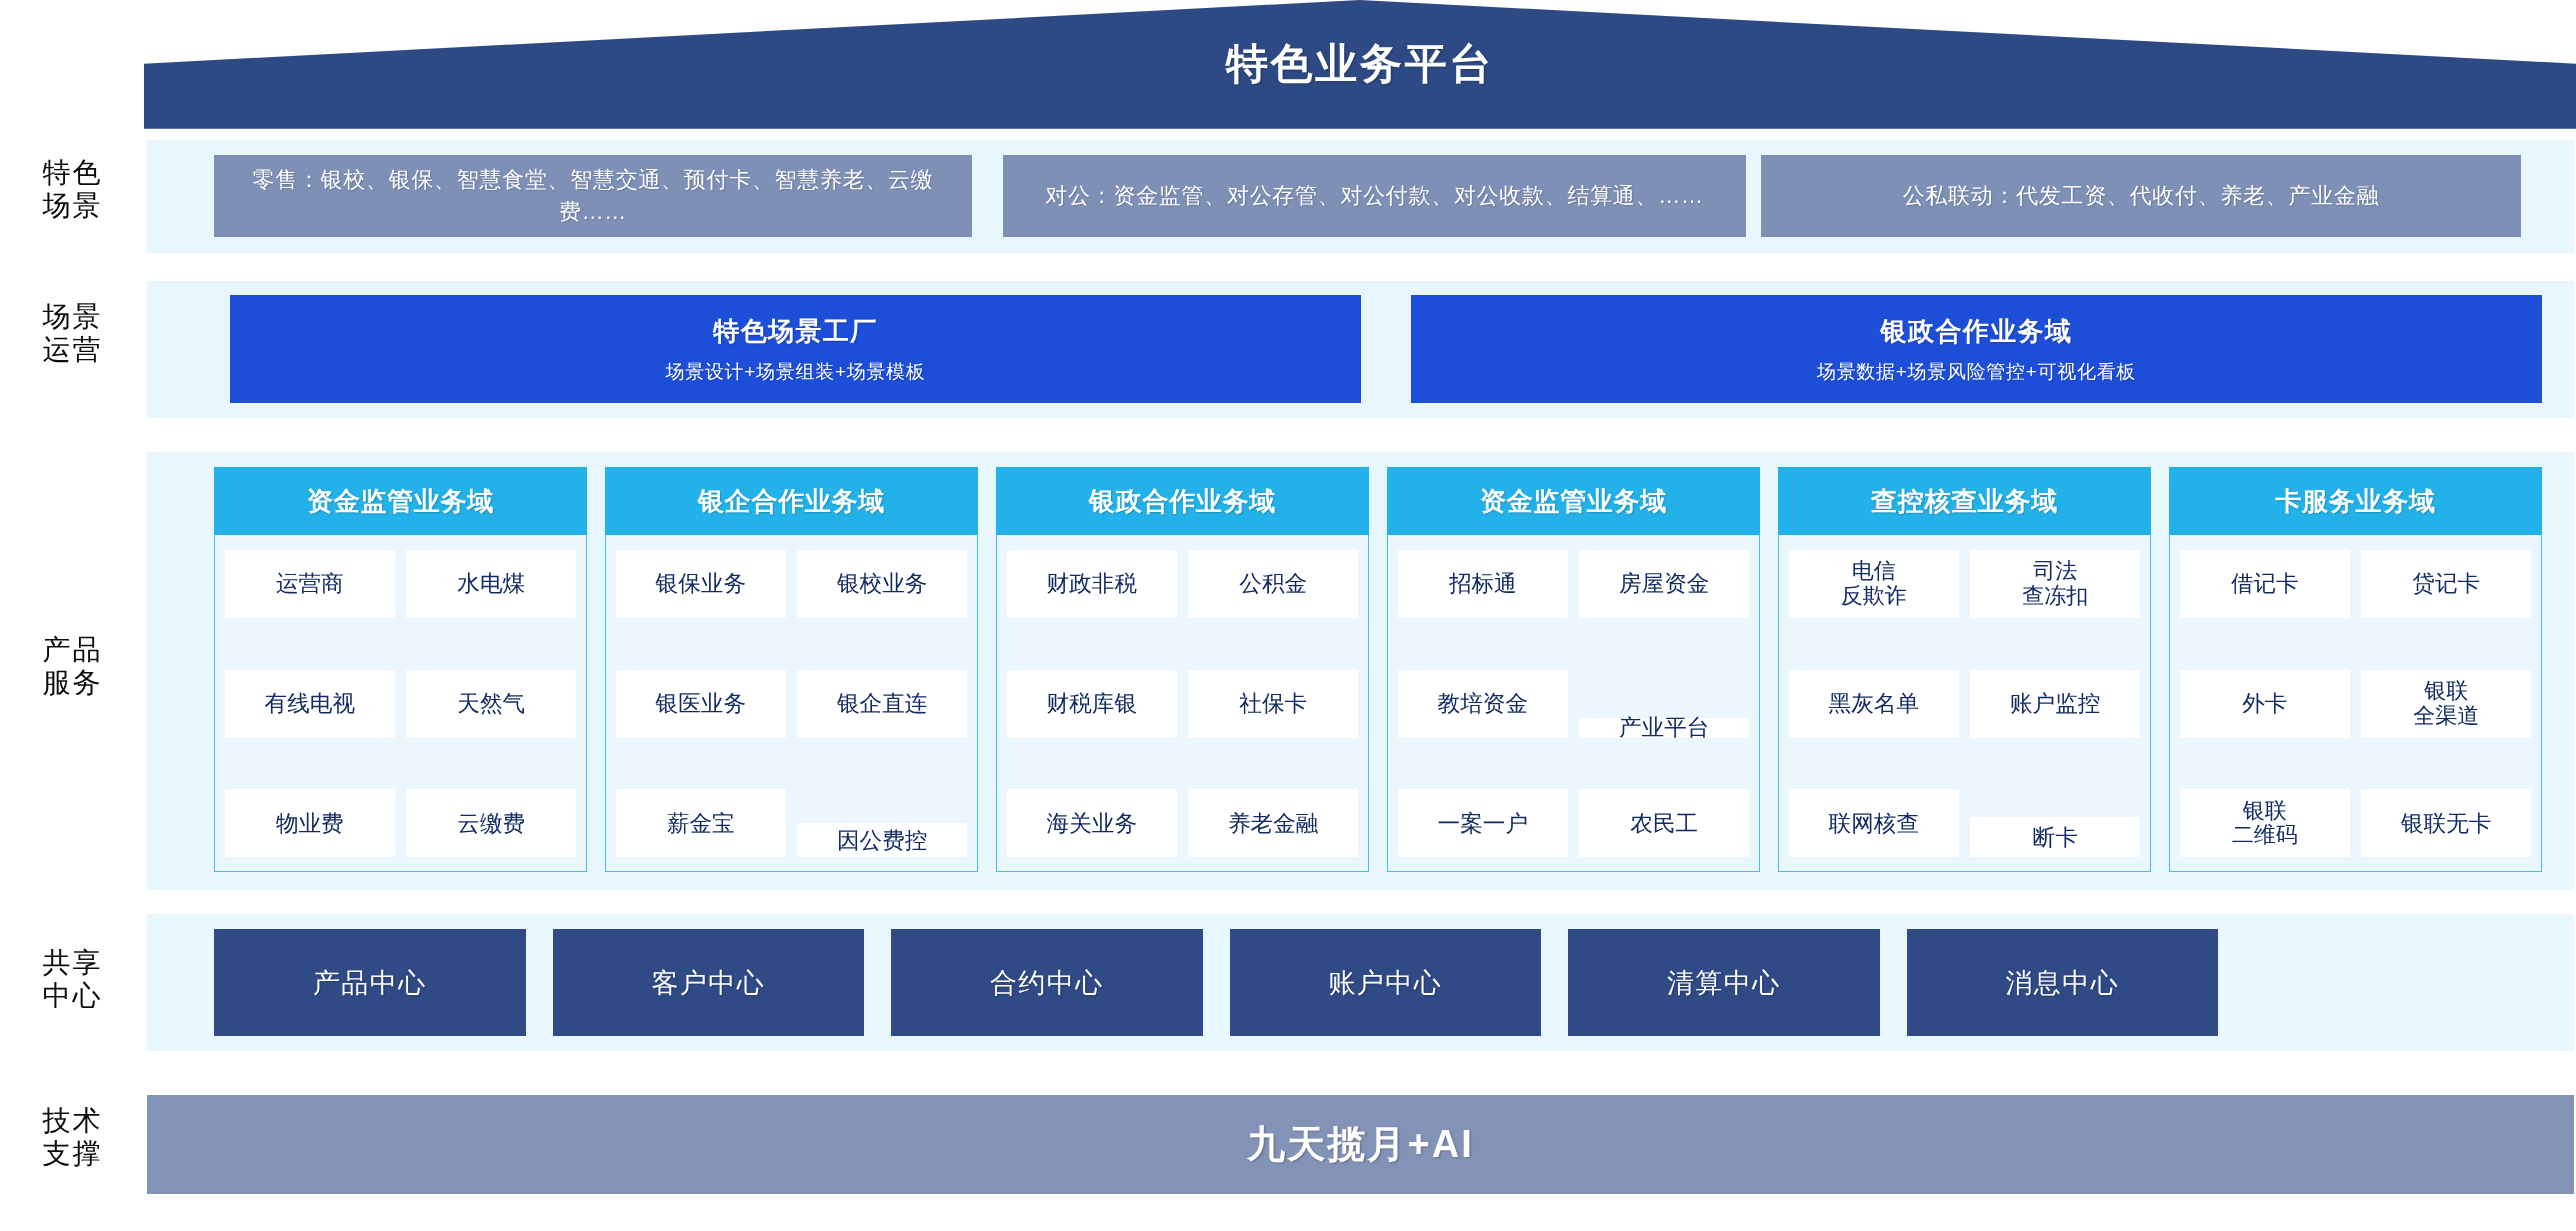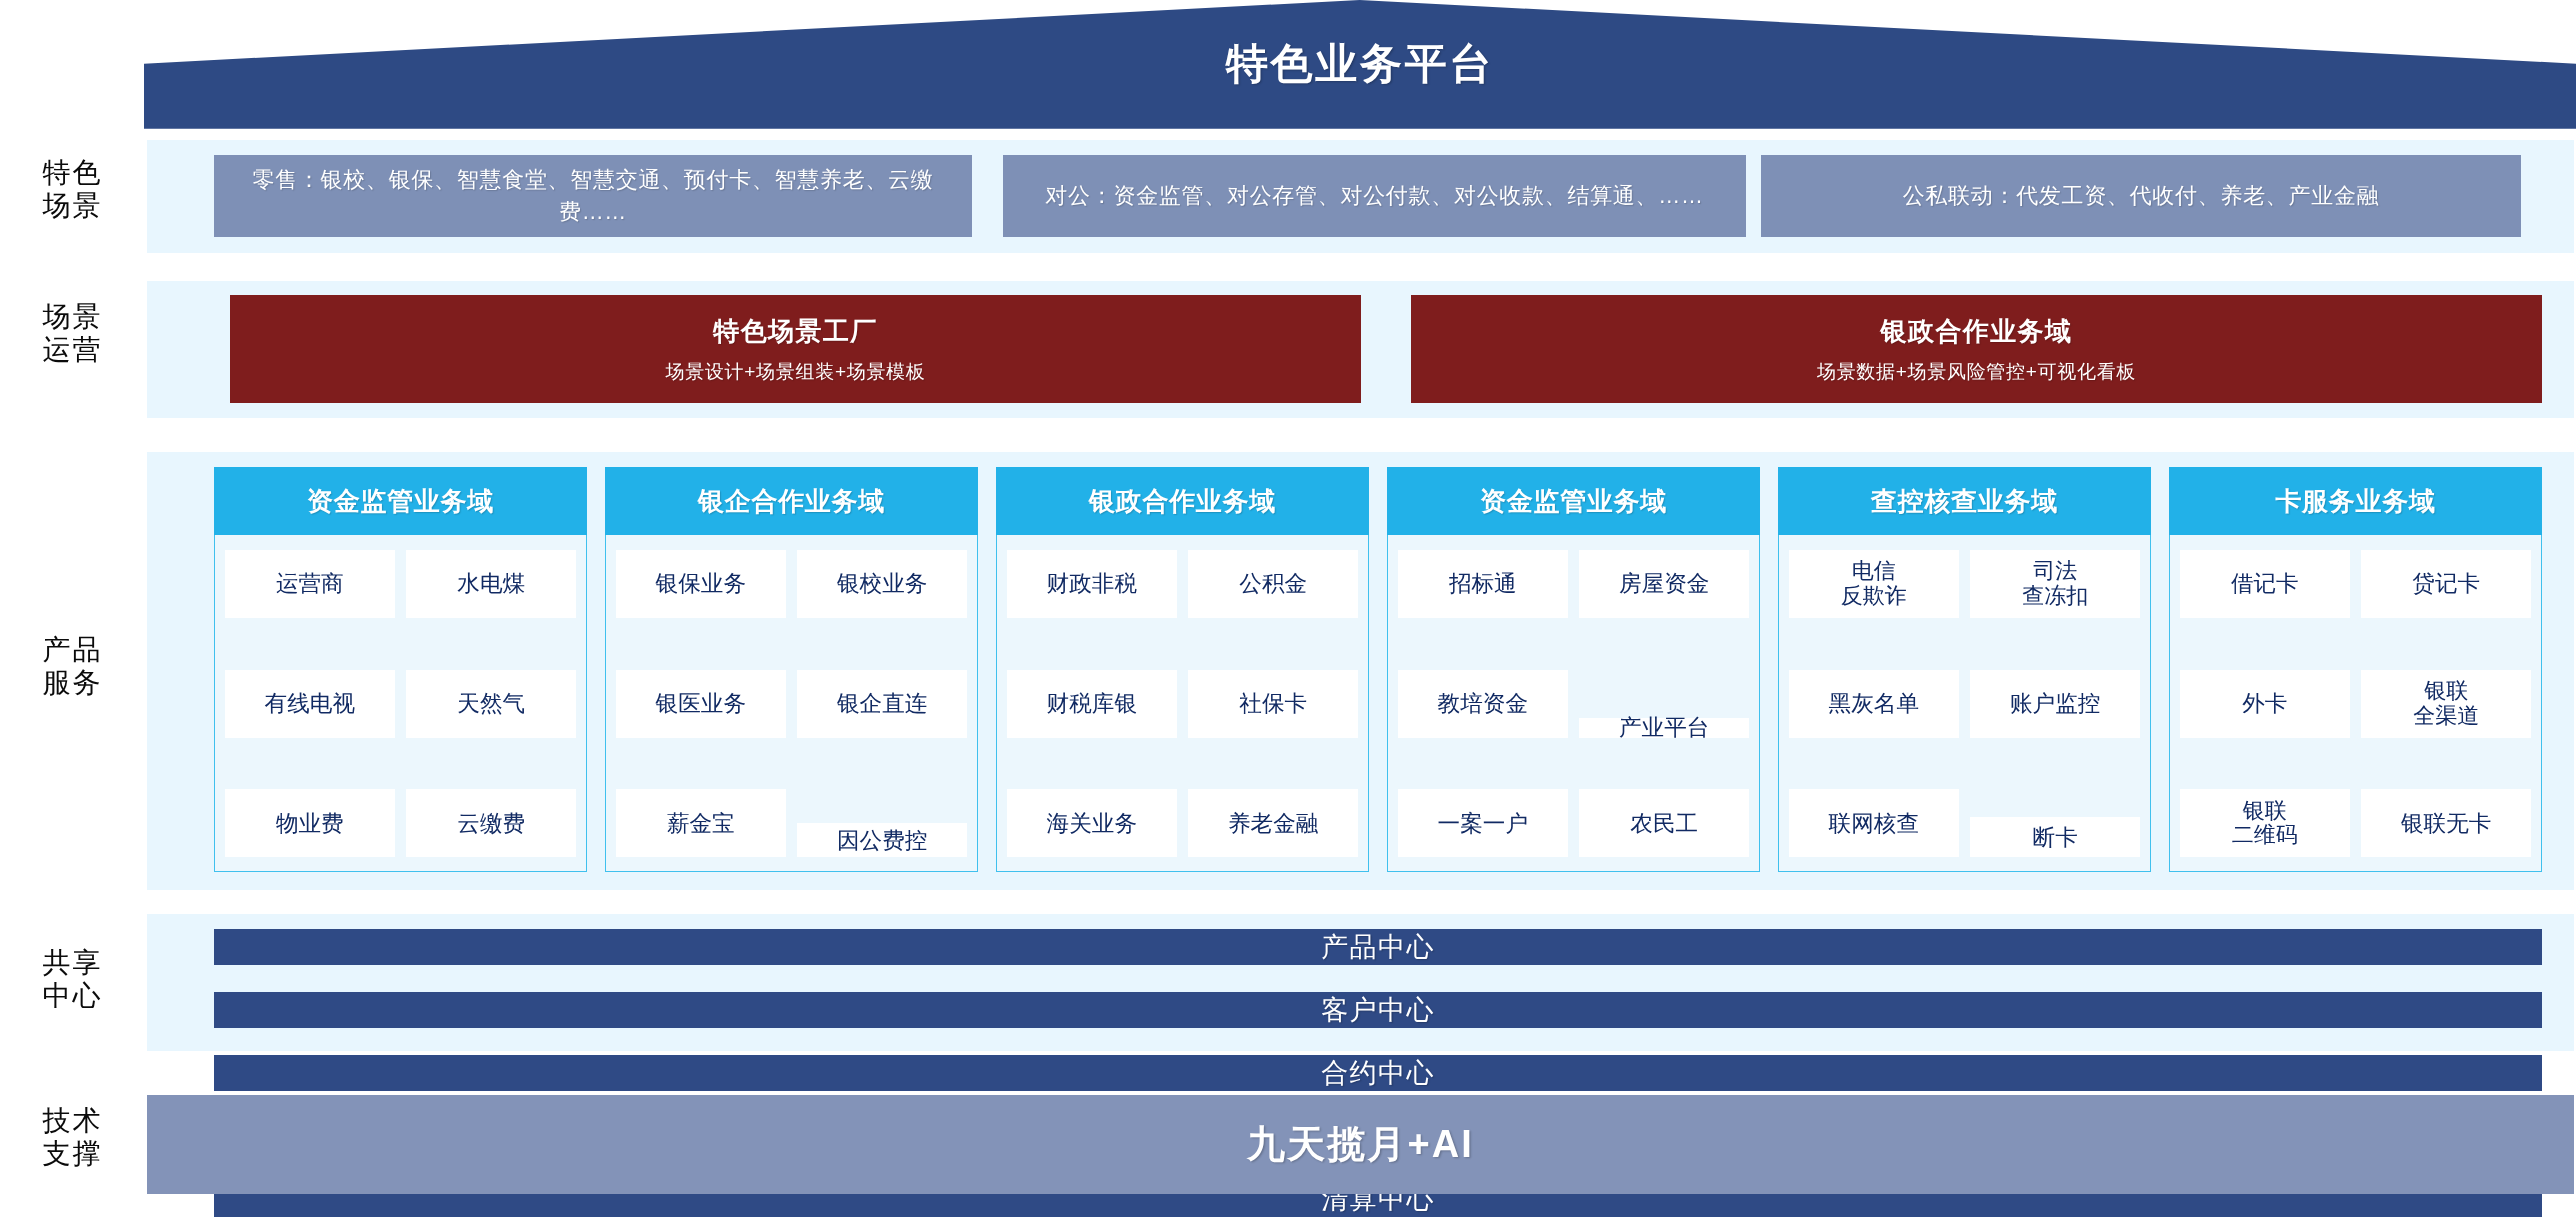--- a/index.html
+++ b/index.html
@@ -37,21 +37,21 @@
     justify-content:center; text-align:center; font-size:22px; line-height:1.45;
     padding:4.1px 11px; letter-spacing:0.7px; text-shadow:1px 1px 1.4px rgba(0,0,0,.18); }
   .scen-box.w1 { flex:0 0 758px; }
   .scen-box.w2 { flex:0 0 743px;margin-left:16px; }
   .scen-box.w3 { flex:0 0 760px; }
 
   
   #row-ops { top:281px; height:137px; }
   .ops-inner { position:absolute; left:67px; top:14.4px; height:108px;
     display:flex; gap:34px; width:2328px; }
-  .ops-box { flex:1; background:#7f1d1d; color:#fff; display:flex; flex-direction:column;
+  .ops-box { flex:1; background:#1d4ed8; color:#fff; display:flex; flex-direction:column;
     align-items:center; justify-content:center; gap:9.6px;margin-left:16px; }
   .ops-title { font-size:26px; font-weight:bold; letter-spacing:1.4px;
     text-shadow:1px 1px 1.4px rgba(0,0,0,.18); }
   .ops-sub { font-size:19px; letter-spacing:0.7px;
     text-shadow:1px 1px 1.4px rgba(0,0,0,.18); }
 
   
   #row-products { top:452px; height:438px; }
   .prod-inner { position:absolute; left:67px; top:15px; height:405px;
     display:flex; gap:18px; width:2328px; }
@@ -64,21 +64,21 @@
     justify-content:space-between; }
   .prod-row { display:flex; gap:11px; height:68px; }
   .prod-cell { flex:1; background:#ffffff; color:#112A63; font-size:22.6px;
     line-height:1.12; display:flex; align-items:center; justify-content:center;
     text-align:center; padding:2.7px 1.4px; }
   .prod-cell.two-line { font-size:22px; }
 
   
   #row-shared { top:914px; height:137px; }
   .shared-inner { position:absolute; left:67px; top:15px; height:107px;
-    display:flex; gap:27px; width:2328px;flex-direction:column; }
+    display:flex; gap:27px; width:2004px; }
   .shared-box { flex:1; background:#2F4A85; color:#fff; font-size:27px;
     letter-spacing:1.4px; display:flex; align-items:center; justify-content:center;
     text-shadow:1.4px 1.4px 1.4px rgba(0,0,0,.20); }
 
   
   #row-tech { position:absolute; left:147px; top:1095px; width:2427px; height:99px;
     background:#8393B8; color:#fff; display:flex; align-items:center;
     justify-content:center; }
   .tech-text { font-size:38px; font-weight:bold; letter-spacing:2.1px;
     text-shadow:1.4px 1.4px 2.1px rgba(0,0,0,.22); }

